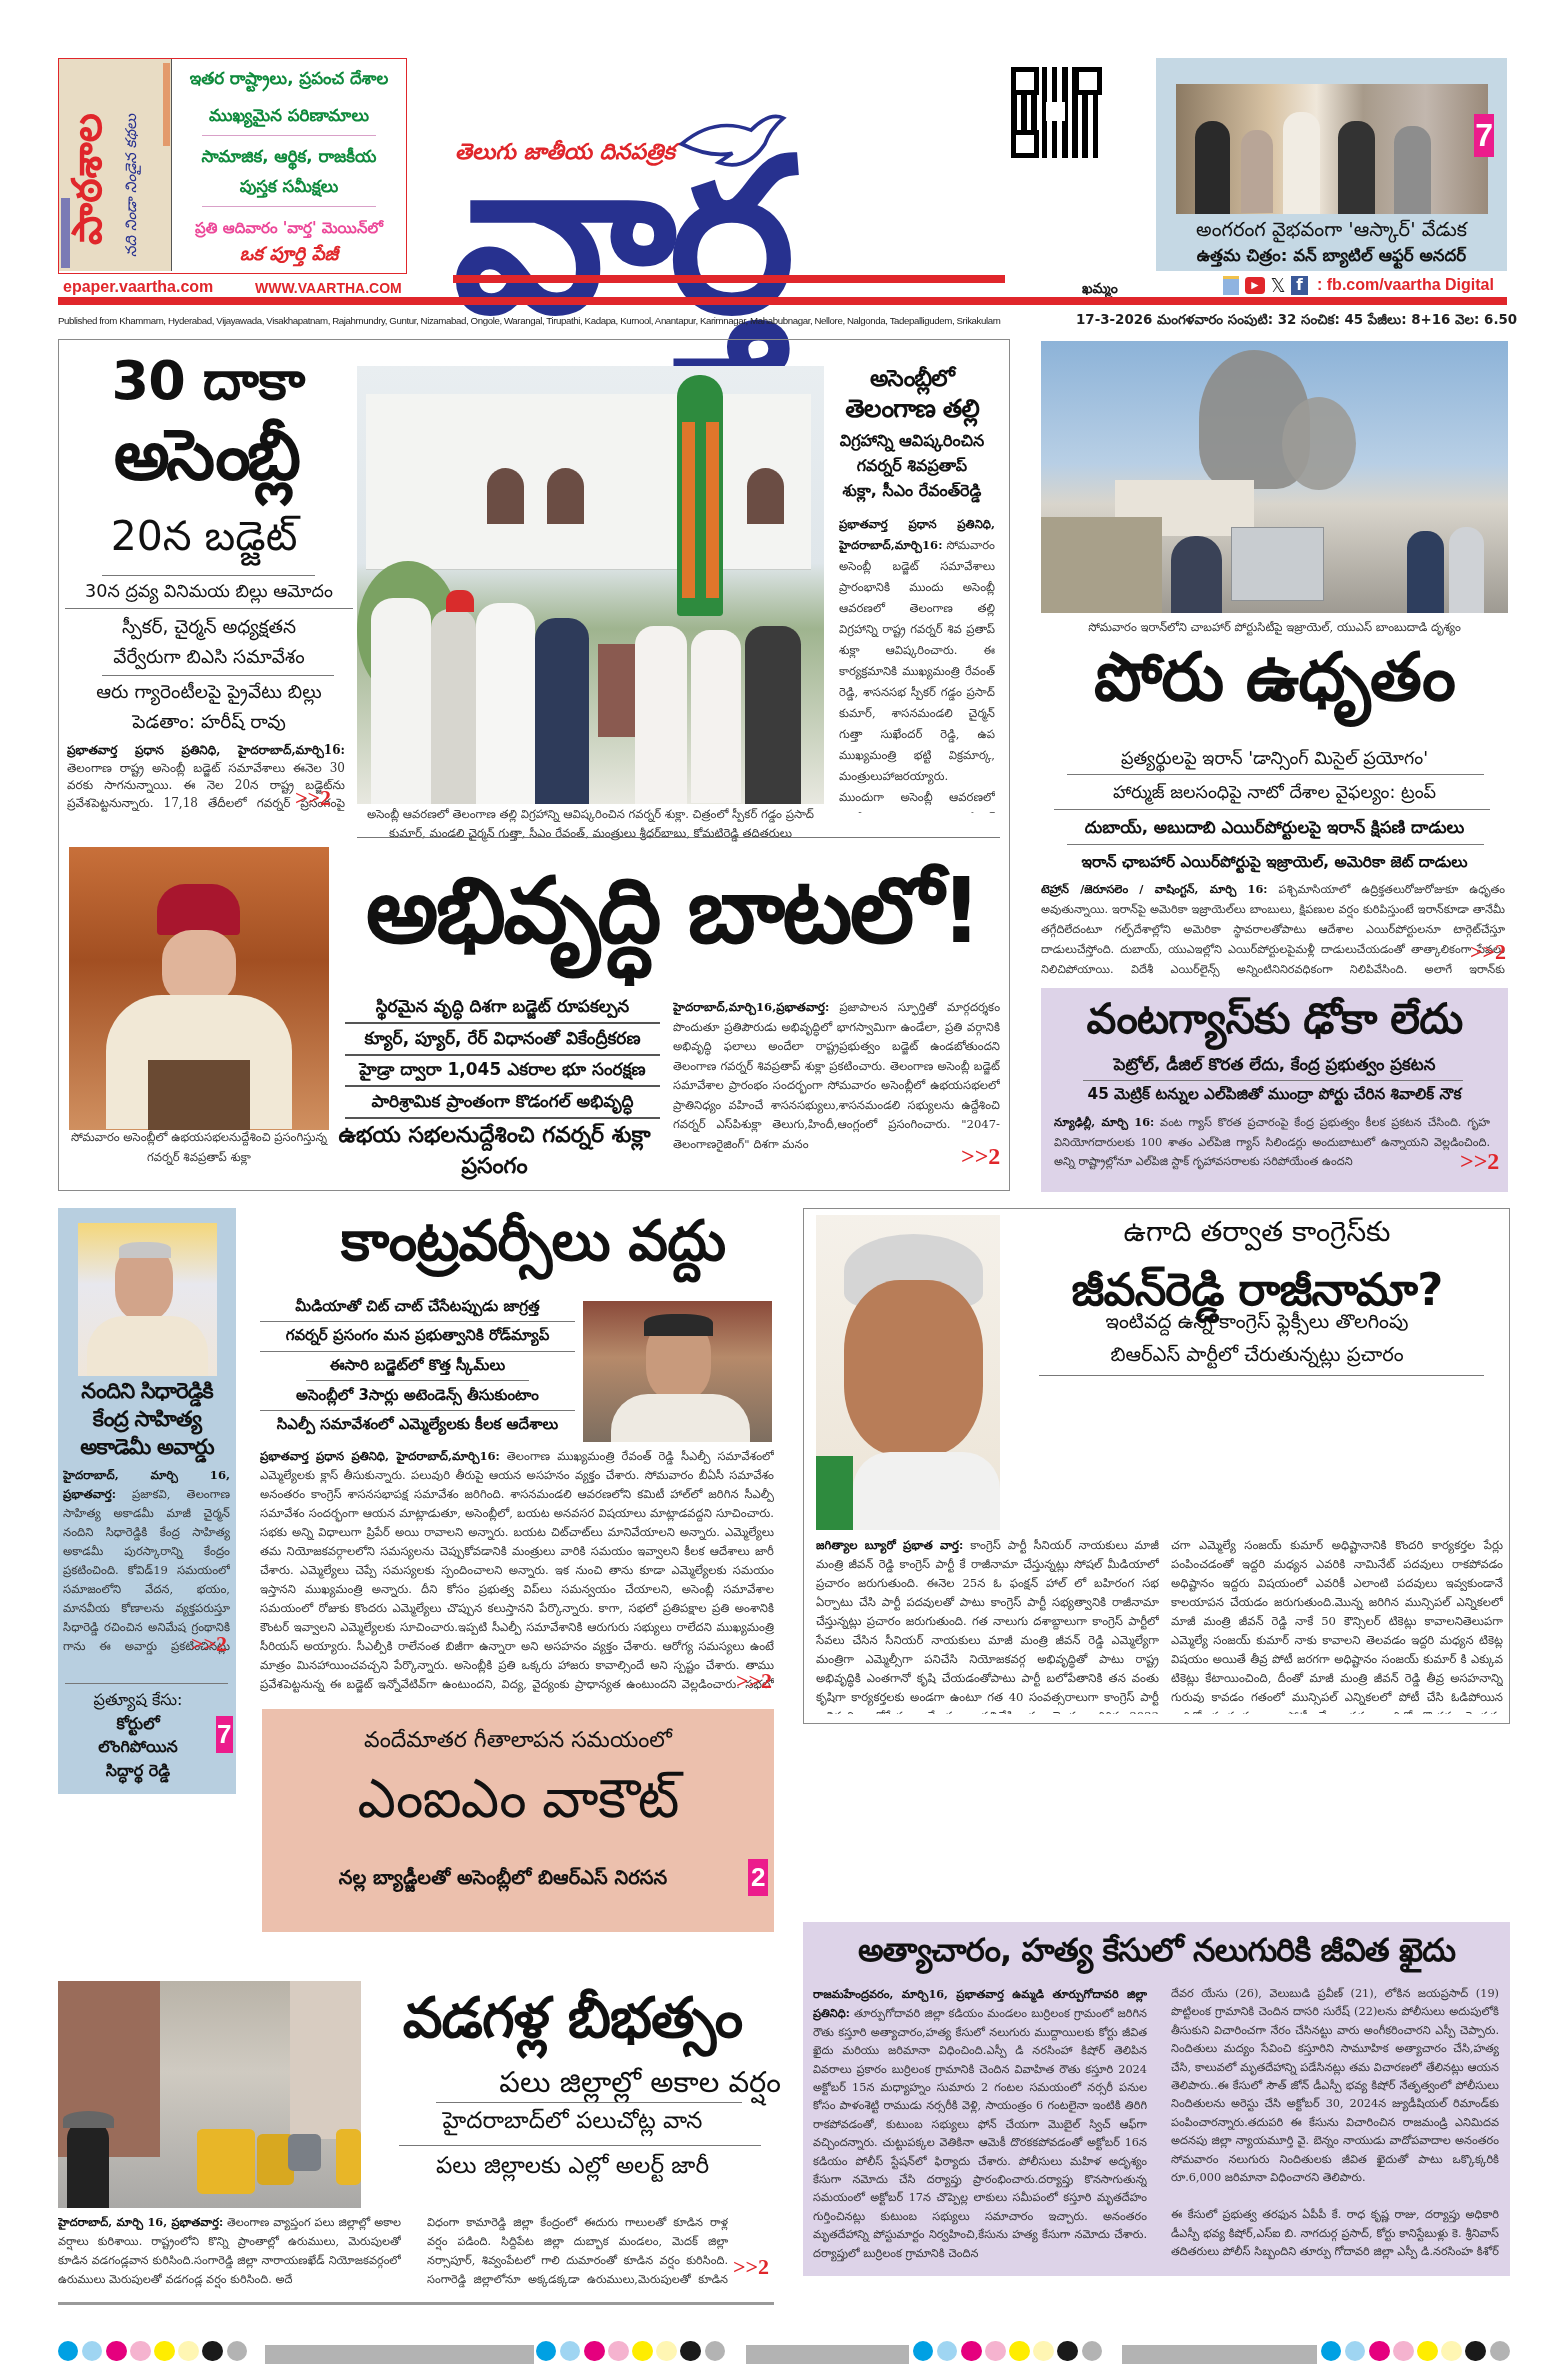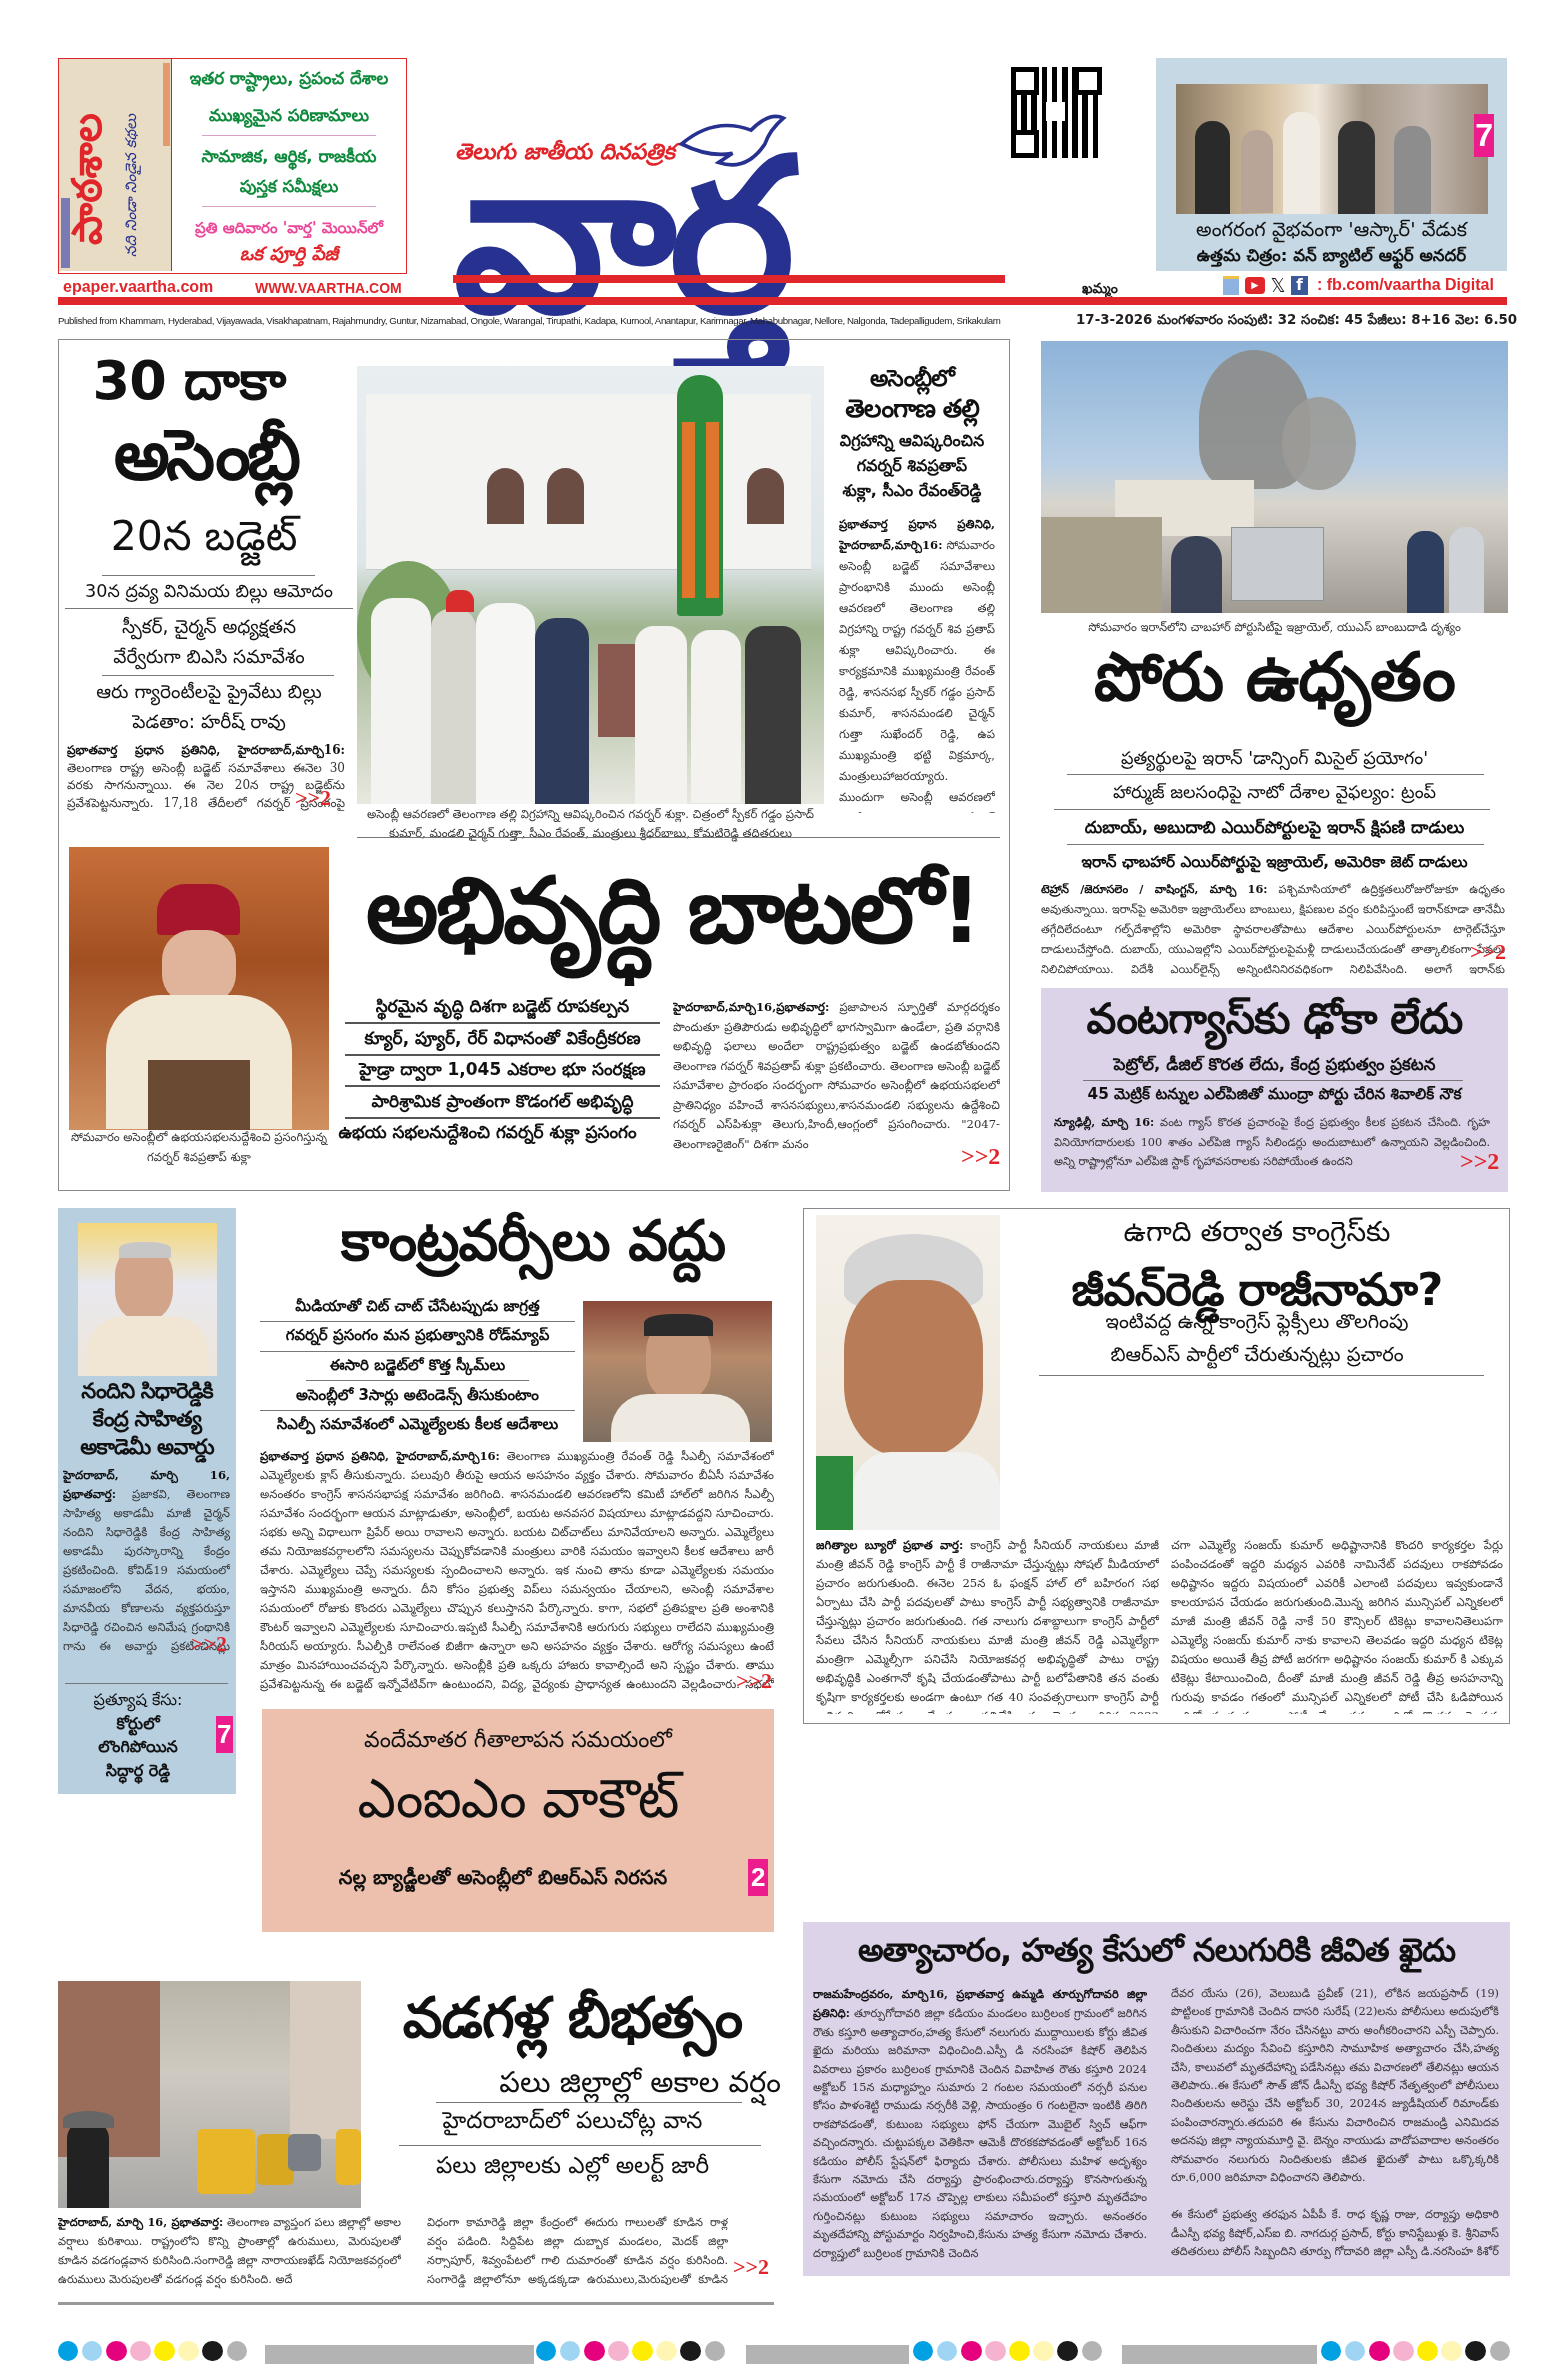--- a/index.html
+++ b/index.html
@@ -83,21 +83,21 @@
   <span style="display:inline-block;width:16.7px;height:18.6px;background:#3b5998;color:#fff;font-weight:bold;font-size:15px;line-height:18.6px;text-align:center;">f</span>
 </div>
 <div class="abs" style="left:1317px; top:276px; color:#e0262b; font-family:'Liberation Sans',sans-serif; font-weight:bold; font-size:16px;">: fb.com/vaartha Digital</div>
 
 <div class="abs" style="left:58px; top:297px; width:1449px; height:8.3px; background:#e0262b;"></div>
 <div class="abs" style="left:58px; top:315px; width:974px; font-family:'Liberation Sans',sans-serif; font-size:9.7px; letter-spacing:-0.4px; white-space:nowrap; overflow:hidden; color:#222;">Published from Khammam, Hyderabad, Vijayawada, Visakhapatnam, Rajahmundry, Guntur, Nizamabad, Ongole, Warangal, Tirupathi, Kadapa, Kurnool, Anantapur, Karimnagar, Mahabubnagar, Nellore, Nalgonda, Tadepalligudem, Srikakulam</div>
 <div class="abs" style="left:1076px; top:312px; font-size:13.4px; font-weight:bold; color:#222; white-space:nowrap;">17-3-2026 మంగళవారం సంపుటి: 32 సంచిక: 45 పేజీలు: 8+16 వెల: 6.50</div>
 
 <div class="box-border" style="left:58px; top:339px; width:952px; height:852px;"></div>
 
-<div class="headline" style="left:50px; top:349px; width:278px; font-size:54px;">30 దాకా</div>
+<div class="headline" style="left:69px; top:349px; width:278px; font-size:54px;">30 దాకా</div>
 <div class="headline" style="left:61px; top:414px; width:289px; font-size:70px; letter-spacing:-3.7px;">అసెంబ్లీ</div>
 <div class="deck" style="left:65px; top:512px; width:278px; font-size:41px;">20న బడ్జెట్</div>
 <div class="hr-thin abs" style="left:102px; top:575px; width:213px;"></div>
 <div class="deck" style="left:65px; top:581px; width:288px; font-size:17.6px; font-weight:normal;">30న ద్రవ్య వినిమయ బిల్లు ఆమోదం</div>
 <div class="hr-thin abs" style="left:65px; top:608px; width:288px;"></div>
 <div class="deck" style="left:65px; top:616px; width:288px; font-size:18.6px;">స్పీకర్, చైర్మన్ అధ్యక్షతన</div>
 <div class="deck" style="left:65px; top:646px; width:288px; font-size:18.6px;">వేర్వేరుగా బిఎసి సమావేశం</div>
 <div class="hr-thin abs" style="left:102px; top:675px; width:232px;"></div>
 <div class="deck" style="left:65px; top:681px; width:288px; font-size:18.6px;">ఆరు గ్యారెంటీలపై ప్రైవేటు బిల్లు</div>
 <div class="deck" style="left:65px; top:711px; width:288px; font-size:18.6px;">పెడతాం: హరీష్ రావు</div>
@@ -149,21 +149,21 @@
 
 <div class="headline" style="left:343px; top:858px; width:659px; font-size:91px; letter-spacing:-2.8px;">అభివృద్ధి బాటలో!</div>
 <div class="deck" style="left:345px; top:996px; width:315px; font-size:17px; font-weight:bold;">స్థిరమైన వృద్ధి దిశగా బడ్జెట్ రూపకల్పన</div>
 <div class="hr abs" style="left:345px; top:1022px; width:315px;"></div>
 <div class="deck" style="left:345px; top:1028px; width:315px; font-size:17px; font-weight:bold;">క్యూర్, ప్యూర్, రేర్ విధానంతో వికేంద్రీకరణ</div>
 <div class="hr abs" style="left:345px; top:1054px; width:315px;"></div>
 <div class="deck" style="left:345px; top:1059px; width:315px; font-size:17px; font-weight:bold;">హైడ్రా ద్వారా 1,045 ఎకరాల భూ సంరక్షణ</div>
 <div class="hr abs" style="left:345px; top:1085px; width:315px;"></div>
 <div class="deck" style="left:345px; top:1091px; width:315px; font-size:17px; font-weight:bold;">పారిశ్రామిక ప్రాంతంగా కొడంగల్ అభివృద్ధి</div>
 <div class="hr abs" style="left:345px; top:1117px; width:315px;"></div>
-<div class="deck" style="left:330px; top:1122px; width:315px; font-size:17px; font-weight:bold;">ఉభయ సభలనుద్దేశించి గవర్నర్ శుక్లా ప్రసంగం</div>
+<div class="deck" style="left:337px; top:1122px; width:315px; font-size:22px; font-weight:bold;">ఉభయ సభలనుద్దేశించి గవర్నర్ శుక్లా ప్రసంగం</div>
 <div class="abs body-text" style="left:673px; top:998px; width:327px; font-size:11.6px; line-height:19.5px; height:176px; overflow:hidden;">
   <span class="dateline">హైదరాబాద్,మార్చి16,ప్రభాతవార్త:</span>
   <span>ప్రజాపాలన స్ఫూర్తితో మార్గదర్శకం పొందుతూ ప్రతిపౌరుడు అభివృద్ధిలో భాగస్వామిగా ఉండేలా, ప్రతి వర్గానికి అభివృద్ధి ఫలాలు అందేలా రాష్ట్రప్రభుత్వం బడ్జెట్ ఉండబోతుందని తెలంగాణ గవర్నర్ శివప్రతాప్ శుక్లా ప్రకటించారు. తెలంగాణ అసెంబ్లీ బడ్జెట్ సమావేశాల ప్రారంభం సందర్భంగా సోమవారం అసెంబ్లీలో ఉభయసభలలో ప్రాతినిధ్యం వహించే శాసనసభ్యులు,శాసనమండలి సభ్యులను ఉద్దేశించి గవర్నర్ ఎస్‌పిశుక్లా తెలుగు,హిందీ,ఆంగ్లంలో ప్రసంగించారు. "2047-తెలంగాణరైజింగ్" దిశగా మనం</span>
 </div>
 <div class="jump" style="left:961px; top:1143px; font-size:24px;">&gt;&gt;2</div>
 
 <div class="photo" style="left:1041px; top:341px; width:467px; height:272px; background:linear-gradient(180deg,#8db3d8 0%,#b8cfe5 45%,#d9d5cc 60%,#9e9a92 100%);">
   <div class="abs" style="left:158px; top:9.3px; width:111px; height:139px; background:#8d8c88; border-radius:50% 50% 30% 30%; opacity:0.9;"></div>
   <div class="abs" style="left:241px; top:56px; width:74px; height:93px; background:#9c9b97; border-radius:50%; opacity:0.9;"></div>
   <div class="abs" style="left:74px; top:139px; width:139px; height:56px; background:#e8e3d9;"></div>

